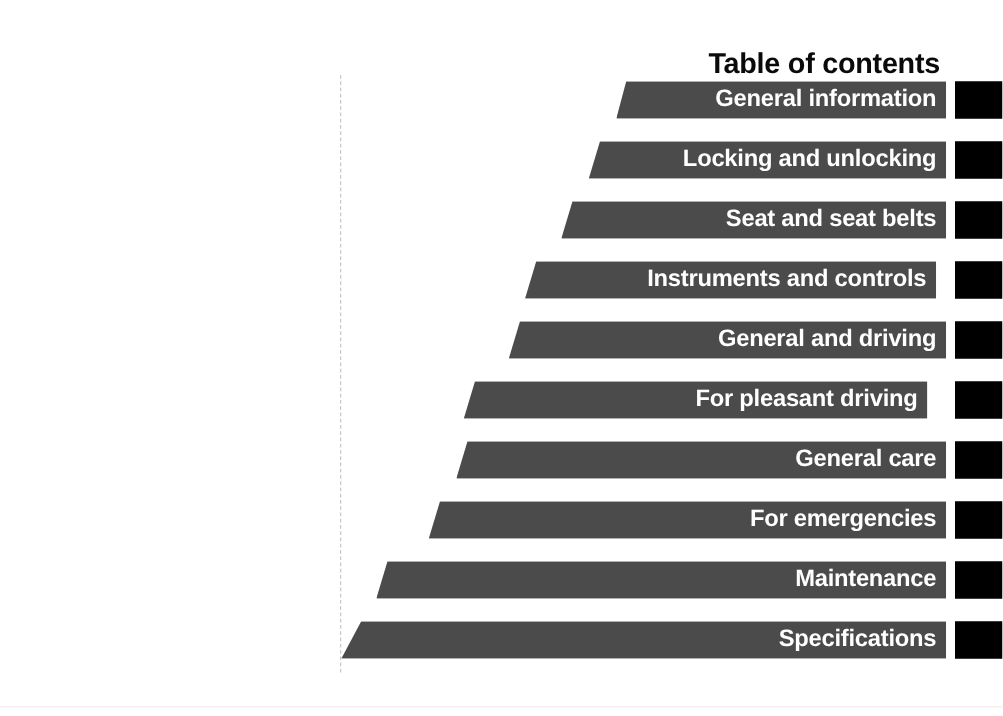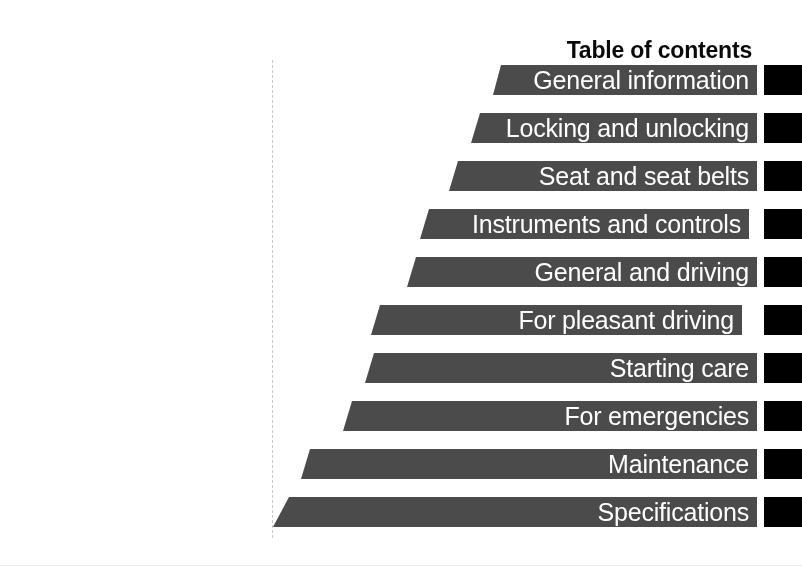--- a/index.html
+++ b/index.html
@@ -77,22 +77,22 @@
     height: 30px;
     background: #4b4b4b;
     box-sizing: border-box;
     display: flex;
     align-items: center;
     justify-content: flex-end;
   }
 
   .bar-label {
     color: #ffffff;
-    font-size: 25px;
-    font-weight: normal;
+    font-size: 19px;
+    font-weight: bold;
     letter-spacing: -0.2px;
     line-height: 30px;
     white-space: nowrap;
     padding-right: 8px;
   }
 
   .index-square {
     position: absolute;
     top: 0;
     left: 764px;
@@ -142,21 +142,21 @@
         <div class="index-square"></div>
       </div>
       <div class="toc-row">
         <div class="bar" style="left: 371px; width: 371px; clip-path: polygon(2.42588% 0px, 100% 0px, 100% 100%, 0% 100%);">
           <span class="bar-label">For pleasant driving</span>
         </div>
         <div class="index-square"></div>
       </div>
       <div class="toc-row">
         <div class="bar" style="left: 365px; width: 392px; clip-path: polygon(2.29592% 0px, 100% 0px, 100% 100%, 0% 100%);">
-          <span class="bar-label">Starting care</span>
+          <span class="bar-label">General care</span>
         </div>
         <div class="index-square"></div>
       </div>
       <div class="toc-row">
         <div class="bar" style="left: 343px; width: 414px; clip-path: polygon(2.17391% 0px, 100% 0px, 100% 100%, 0% 100%);">
           <span class="bar-label">For emergencies</span>
         </div>
         <div class="index-square"></div>
       </div>
       <div class="toc-row">

